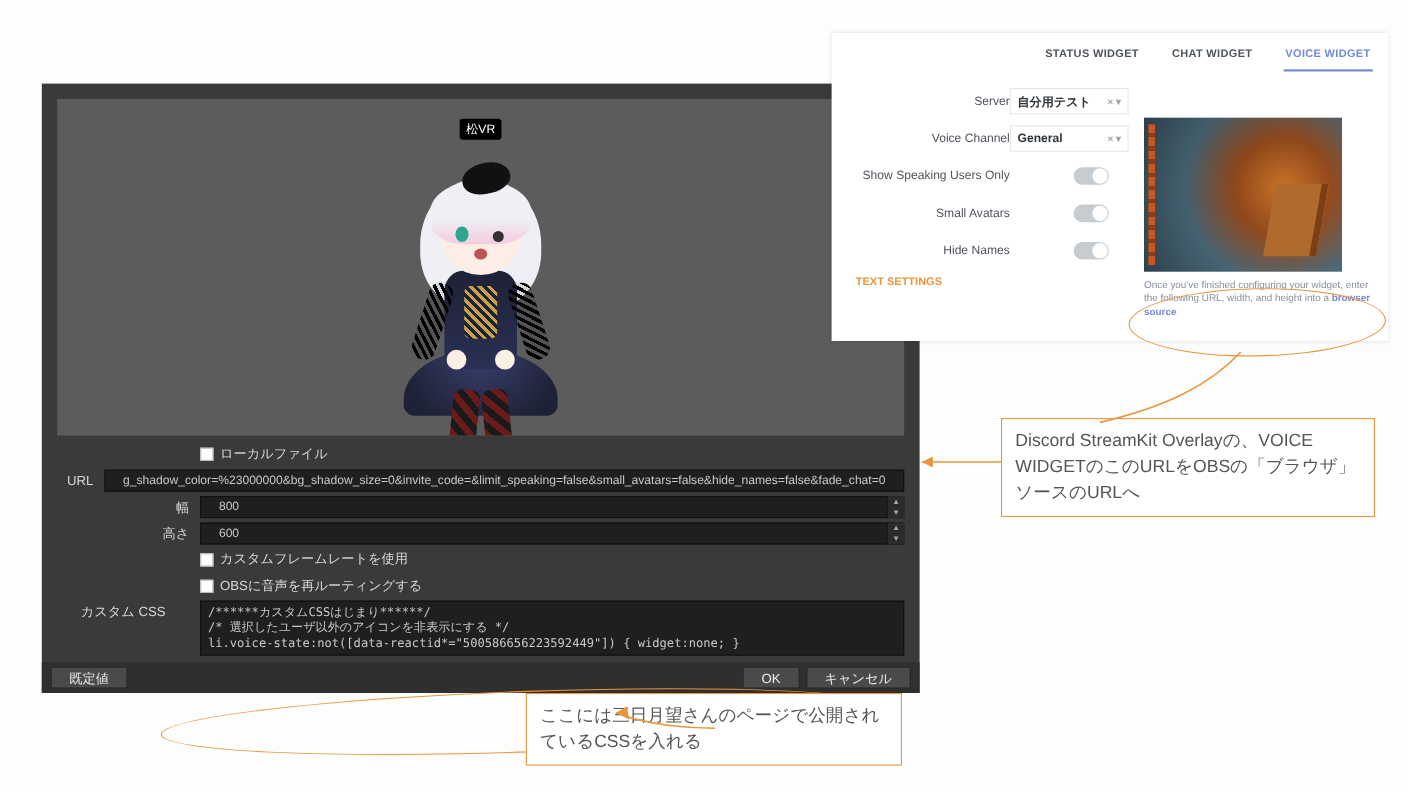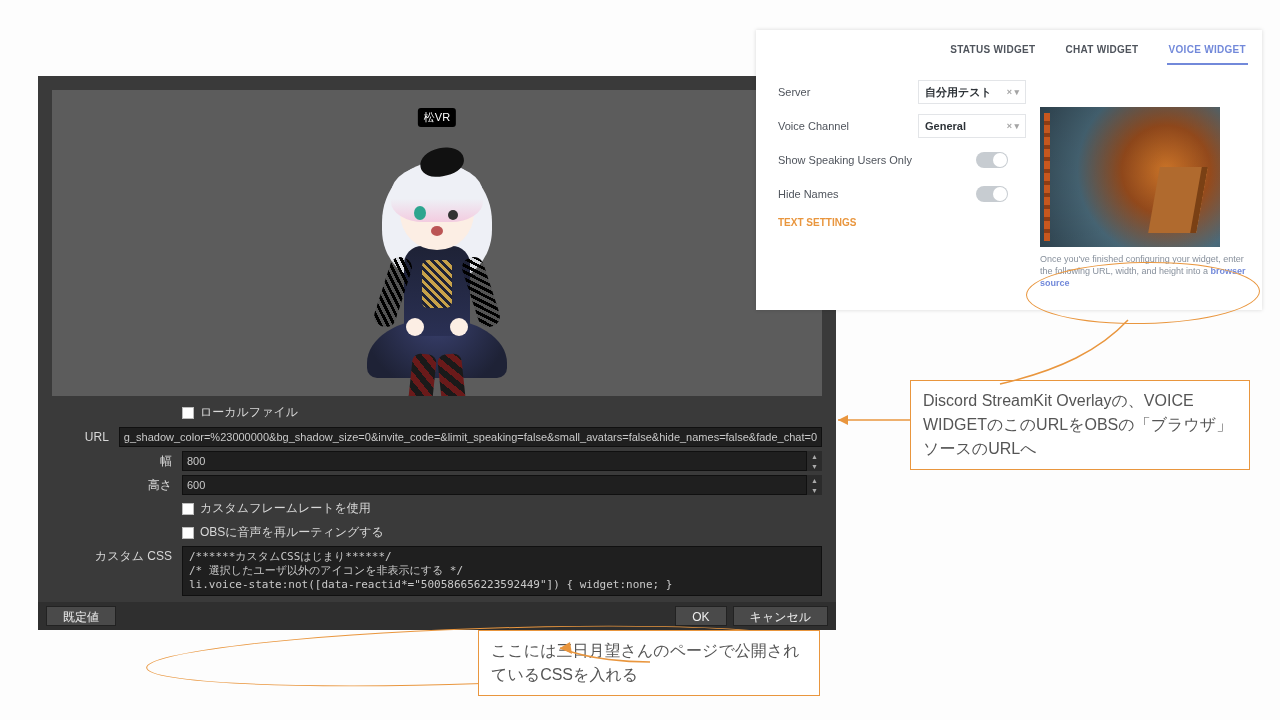--- a/index.html
+++ b/index.html
@@ -90,21 +90,21 @@
 
   
   .obs-form { position: absolute; left: 14px; right: 14px; top: 326px; }
   .row { display: flex; align-items: center; height: 22px; margin-bottom: 2px; }
   .row .lbl { width: 130px; text-align: right; padding-right: 10px; color: #d8d8d8; font-size: 12px; }
   .row .field { flex: 1; }
   .chk { display:inline-flex; align-items:center; gap:6px; color:#d8d8d8; }
   .chkbox { width:12px; height:12px; border:1px solid #bbb; background:#fff; display:inline-block; }
   .txt-input {
     width: 100%; height: 20px; background:#1f1f1f; border:1px solid #101010;
-    color:#c9c9c9; font-size:11px; padding:0 4px; line-height:18px; overflow:hidden; white-space:nowrap;
+    color:#c9c9c9; font-size:11px; padding:0 16px; line-height:18px; overflow:hidden; white-space:nowrap;
   }
   .spin { position: relative; }
   .spin-btns { position:absolute; right:0; top:0; width:16px; height:20px; background:#2b2b2b; border-left:1px solid #101010;
     display:flex; flex-direction:column; }
   .spin-btns span { flex:1; color:#aaa; font-size:7px; display:flex; align-items:center; justify-content:center; }
   .css-area {
     width:100%; height:50px; background:#1f1f1f; border:1px solid #101010;
     color:#c9c9c9; font-size:11px; padding:3px 6px; line-height:14px; white-space:pre-wrap;
     font-family: "Consolas","Menlo",monospace;
   }
@@ -123,21 +123,21 @@
     position:absolute; right:18px; top:30px; width:506px; height:280px;
     background:#fff; box-shadow: 0 0 4px rgba(0,0,0,0.15);
     padding:10px 14px 6px 22px; font-size:11px; color:#4a4a4a;
   }
   .sk-tabs { display:flex; justify-content:flex-end; gap:26px; font-weight:700; font-size:10px; letter-spacing:0.3px; }
   .sk-tabs .tab { padding:4px 2px 8px; color:#4f545c; }
   .sk-tabs .tab.active { color:#7289da; border-bottom:2px solid #7289da; }
   .sk-body { display:flex; gap:14px; margin-top:10px; }
   .sk-left { flex:1; }
   .sk-right { width:208px;margin-top:32px; }
-  .sk-row { display:flex; align-items:center; height:34px; }
+  .sk-row { display:flex; align-items:center; height:34px;text-align:right; }
   .sk-row .sklbl { width:140px; color:#4f545c; font-size:11px; }
   .select {
     flex:1; max-width:134px; height:24px; border:1px solid #e3e5e8; font-size:11px; font-weight:700;
     display:flex; align-items:center; padding:0 6px; justify-content:space-between; color:#2e3338;
   }
   .select .arr { color:#a4a4a4; font-size:9px; }
   .toggle {
     width:32px; height:16px; background:#c7ccd1; border-radius:8px; position:relative; margin-left:auto; margin-right:18px;
   }
   .toggle::after { content:""; position:absolute; right:1px; top:1px; width:14px; height:14px; background:#fff; border-radius:50%; }
@@ -265,21 +265,21 @@
       <div class="lbl"></div>
       <div class="field">
         <label class="chk">
           <span class="chkbox"></span>
           <span>OBSに音声を再ルーティングする</span>
         </label>
       </div>
     </div>
 
     <div class="row" style="height:auto; align-items:flex-start; margin-top:2px;">
-      <div class="lbl" style="padding-top:2px;">カスタム CSS</div>
+      <div class="lbl" style="padding-top:2px;text-align:center;">カスタム CSS</div>
       <div class="field">
         <div class="css-area">/******カスタムCSSはじまり******/
 /* 選択したユーザ以外のアイコンを非表示にする */
 li.voice-state:not([data-reactid*="500586656223592449"]) { widget:none; }</div>
       </div>
     </div>
 
   </div>
 
   <div class="obs-buttons">
@@ -311,20 +311,24 @@
         <div class="select">
           <span>General</span>
           <span class="arr">× ▾</span>
         </div>
       </div>
       <div class="sk-row">
         <div class="sklbl">Show Speaking Users Only</div>
         <div class="toggle"></div>
       </div>
       <div class="sk-row">
+        <div class="sklbl">Small Avatars</div>
+        <div class="toggle"></div>
+      </div>
+      <div class="sk-row">
         <div class="sklbl">Hide Names</div>
         <div class="toggle"></div>
       </div>
       <div class="txtset">TEXT SETTINGS</div>
     </div>
 
     <div class="sk-right">
       <div class="sk-preview"></div>
       <div class="sk-note">
         <span>Once you've finished configuring your widget, enter the following URL, width, and height into a </span><b>browser source</b>

